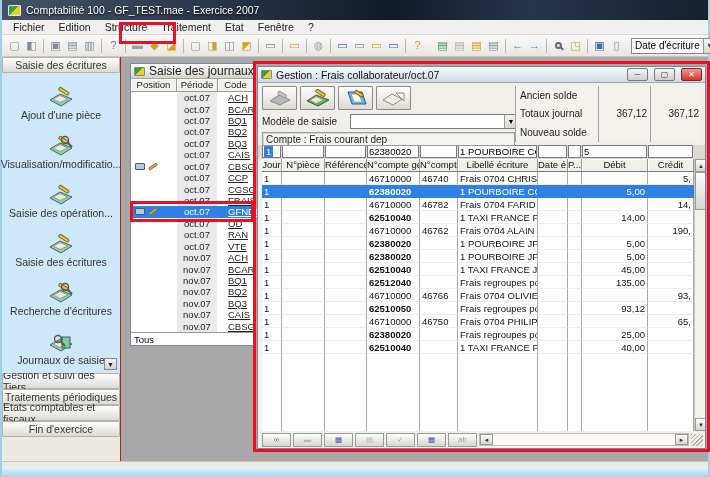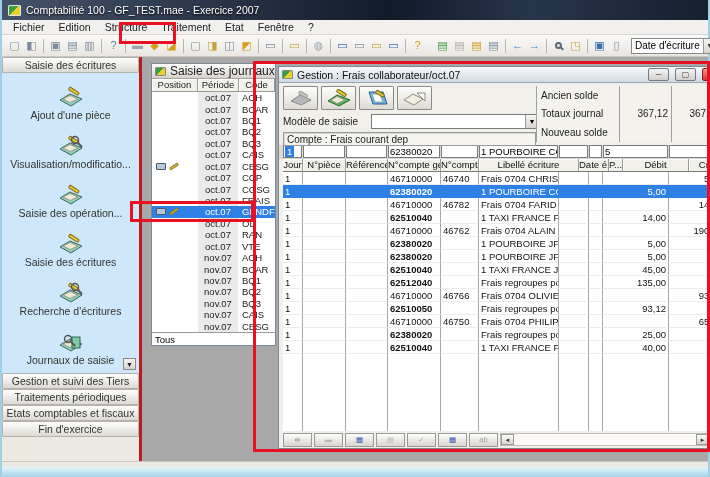--- a/index.html
+++ b/index.html
@@ -37,21 +37,21 @@
            font-size:10px; margin-left:6px; }
   .combo .cval { padding:0 3px; white-space:nowrap; }
   .combo .cbtn { width:13px; height:100%; background:linear-gradient(#f4f3f1,#d9d6d0);
                  border-left:1px solid #9a9a9a; display:flex; align-items:center; justify-content:center;
                  font-size:7px; color:#333; }
 
   
   .main { display:flex; height:404px; }
 
   
-  .sidebar { width:140px; flex:none; background:#ece9e2; border-right:3px solid #b91c1c;
+  .sidebar { width:119px; flex:none; background:#ece9e2; border-right:1px solid #b91c1c;
              display:flex; flex-direction:column; }
   .side-header, .side-section { height:16px; flex:none; display:flex; align-items:center; justify-content:center;
     background:linear-gradient(#fefefe,#dcdad4); border:1px solid #b5b2ac; border-radius:1px;
     font-size:10.5px; color:#33332f; }
   .side-panel { flex:none; height:300px; background:#cfe7fa; position:relative;
                 display:flex; flex-direction:column; align-items:center; padding-top:6px; }
   .side-item { height:49px; width:100%; display:flex; flex-direction:column; align-items:center;
                justify-content:center; gap:2px; }
   .side-item .lbl { font-size:10.5px; color:#33332f; white-space:nowrap; }
   .side-drop { position:absolute; right:3px; bottom:3px; width:13px; height:12px;
@@ -71,21 +71,21 @@
   .mini-logo { width:11px; height:9px; border-radius:1px; flex:none;
     background:linear-gradient(135deg,#3aa13a 0 48%,#e8d12e 48% 100%); border:1px solid #888; }
   .jl-cols { display:flex; height:13px; flex:none; }
   .jl-cols .hc { background:#f2f1ec; border-right:1px solid #9c9a94; border-bottom:1px solid #9c9a94;
     box-shadow:inset 1px 1px 0 #fff; font-size:9.5px; text-align:center; color:#222; overflow:hidden; }
   .jl-rows { flex:1; display:flex; flex-direction:column; }
   .jl-row { flex:1; display:flex; align-items:center; font-size:9.5px; color:#222; }
   .jl-row .c-pos { width:46px; flex:none; display:flex; align-items:center; gap:3px; padding-left:4px; }
   .jl-row .c-per { width:40px; flex:none; background:#eaeaea; text-align:center; align-self:stretch;
                    display:flex; align-items:center; justify-content:center; }
-  .jl-row .c-code { flex:1; padding-left:4px; }
+  .jl-row .c-code { flex:1; padding-left:11px;text-decoration:underline; }
   .jl-row.sel { background:#2f80e5; color:#fff; }
   .jl-row.sel .c-per { background:#2f80e5; }
   .jl-foot { height:13px; flex:none; border-top:1px solid #9c9a94; font-size:9.5px; padding-left:3px;
              display:flex; align-items:center; background:#fff; }
   .ic-print { width:10px; height:7px; background:#b8c8d8; border:1px solid #4a5a6a; border-radius:1px; flex:none; }
   .ic-pencil { width:10px; height:3px; background:#e8c832; border:1px solid #8a7a20;
                transform:rotate(-35deg); border-radius:1px; flex:none; }
 
   
   .win-journal { position:absolute; left:136px; top:9px; width:449px; height:383px;
@@ -532,21 +532,21 @@
           </div>
 
         <div class="j-gridwrap">
           <div class="j-cols">
             <div class="j-colhead" id="j-colhead">
                 <span class="hc" style="width: 20px;">Jour</span>
                 <span class="hc" style="width: 43px;">N°pièce</span>
                 <span class="hc" style="width: 42px;">Référence</span>
                 <span class="hc" style="width: 53px;">N°compte gé...</span>
                 <span class="hc" style="width: 38px;">N°compte...</span>
-                <span class="hc" style="width: 100px;">Libellé écriture</span>
+                <span class="hc" style="width: 80px;">Libellé écriture</span>
                 <span class="hc" style="width: 30px;">Date é...</span>
                 <span class="hc" style="width: 14px;">P...</span>
                 <span class="hc" style="width: 66px;">Débit</span>
                 <span class="hc" style="width: 46px;">Crédit</span>
               </div>
             <div id="j-rows" style="display:flex;flex-direction:column;flex:1;">
               <div class="g-row">
                   <span class="gc" style="width: 20px;">1</span>
                   <span class="gc" style="width: 43px;"></span>
                   <span class="gc" style="width: 42px;"></span>

